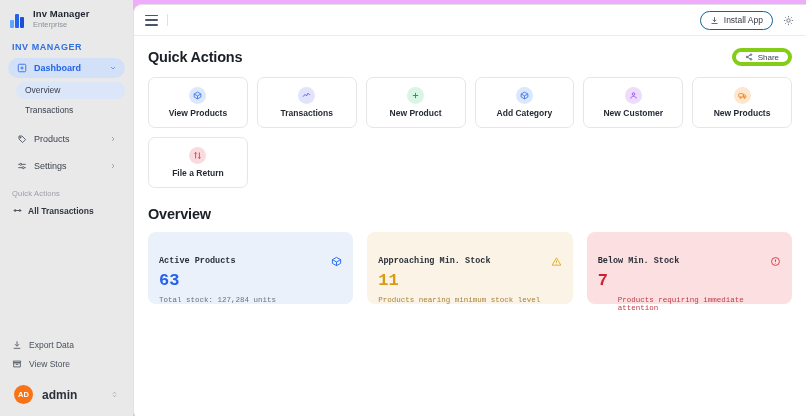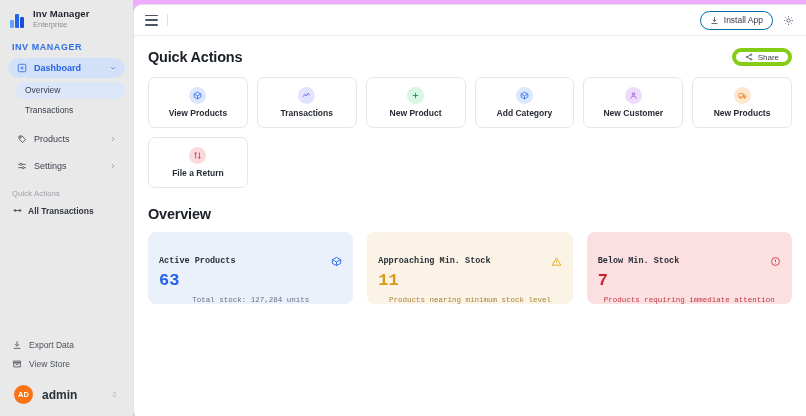--- a/index.html
+++ b/index.html
@@ -164,24 +164,24 @@
   .ov-card.amber  { background: #faf3e6; }
   .ov-card.red    { background: #fbdfe1; }
   .ov-head { display: flex; align-items: flex-start; }
   .ov-label { font-size: 8.5px; font-weight: bold; color: #2a2f38; }
   .ov-icon { margin-left: auto; width: 11px; height: 11px; }
   .ov-icon svg { width: 11px; height: 11px; display: block; }
   .ov-value { font-size: 17px; font-weight: bold; margin-top: 5px; line-height: 1; }
   .ov-card.blue  .ov-value { color: #2563eb; }
   .ov-card.amber .ov-value { color: #d99a16; }
   .ov-card.red   .ov-value { color: #cf2030; }
-  .ov-desc { font-size: 7.5px; margin-top: 7px; text-align: center; }
+  .ov-desc { font-size: 7.5px; margin-top: 7px; }
   .ov-card.blue  .ov-desc { color: #6b7180; }
   .ov-card.amber .ov-desc { color: #a8843c; }
-  .ov-card.red   .ov-desc { color: #c23c48; }
+  .ov-card.red   .ov-desc { color: #c23c48; margin-left: 20px; }
 </style>
 </head>
 <body>
 
 <div class="app">
 
   <aside class="sidebar">
 
     <div class="sb-header">
       <span class="logo-mark">

